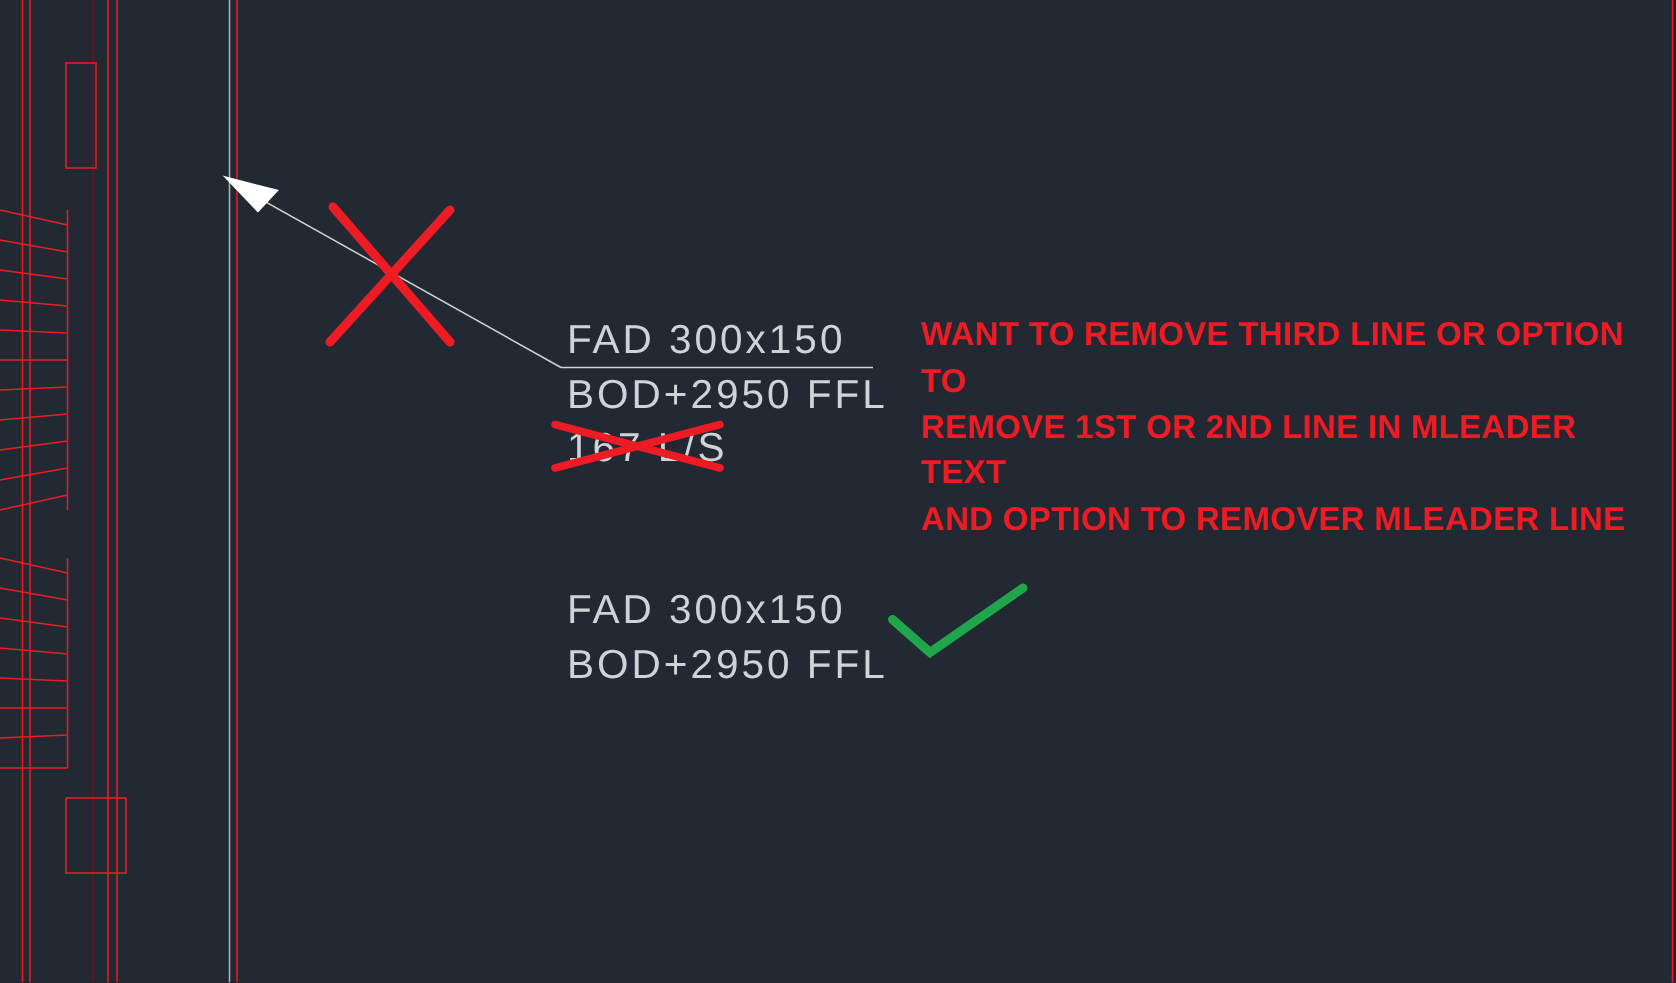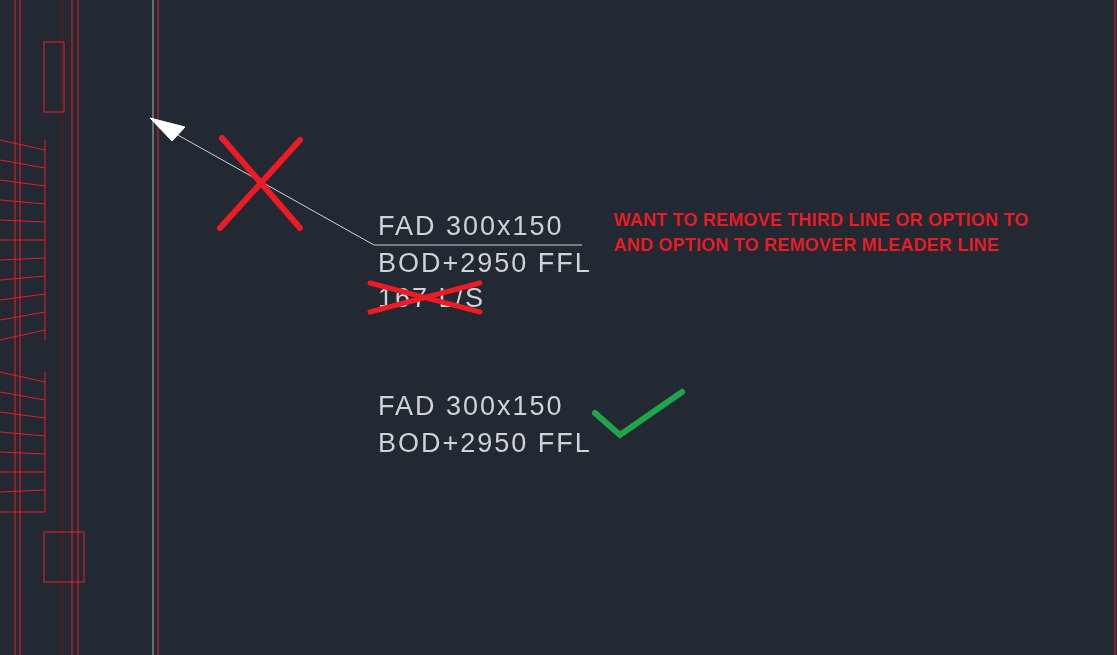--- a/index.html
+++ b/index.html
@@ -23,21 +23,21 @@
     letter-spacing:2px;
     font-size:27px;
     line-height:1.35;
     white-space:nowrap;
   }
   .anno-text{
     position:absolute;
     font-family:Arial,Helvetica,sans-serif;
     font-weight:900;
     color:#ed1c24;
-    font-size:18px;
+    font-size:22px;
     line-height:1.4;
     letter-spacing:0.2px;
   }
   svg.overlay{position:absolute;inset:0;width:1117px;height:655px;pointer-events:none}
   .interactive{cursor:crosshair}
 </style>
 </head>
 <body>
 
 <div class="canvas interactive">
@@ -98,20 +98,21 @@
 
   <div class="cad-text" style="left:378px;top:208px">FAD 300x150</div>
   <div class="cad-text" style="left:378px;top:245px">BOD+2950 FFL</div>
   <div class="cad-text" style="left:378px;top:280px">167 L/S</div>
 
   <div class="cad-text" style="left:378px;top:388px">FAD 300x150</div>
   <div class="cad-text" style="left:378px;top:425px">BOD+2950 FFL</div>
 
   <div class="anno-text" style="left:614px;top:208px;width:480px">
     <div>WANT TO REMOVE THIRD LINE OR OPTION TO</div>
+    <div>REMOVE 1ST OR 2ND LINE IN MLEADER TEXT</div>
     <div>AND OPTION TO REMOVER MLEADER LINE</div>
   </div>
 
   <svg class="overlay">
 
     <g stroke="#ed1c24" stroke-width="6" stroke-linecap="round">
       <line x1="222" y1="138" x2="300" y2="228"></line>
       <line x1="300" y1="140" x2="220" y2="228"></line>
     </g>
 

